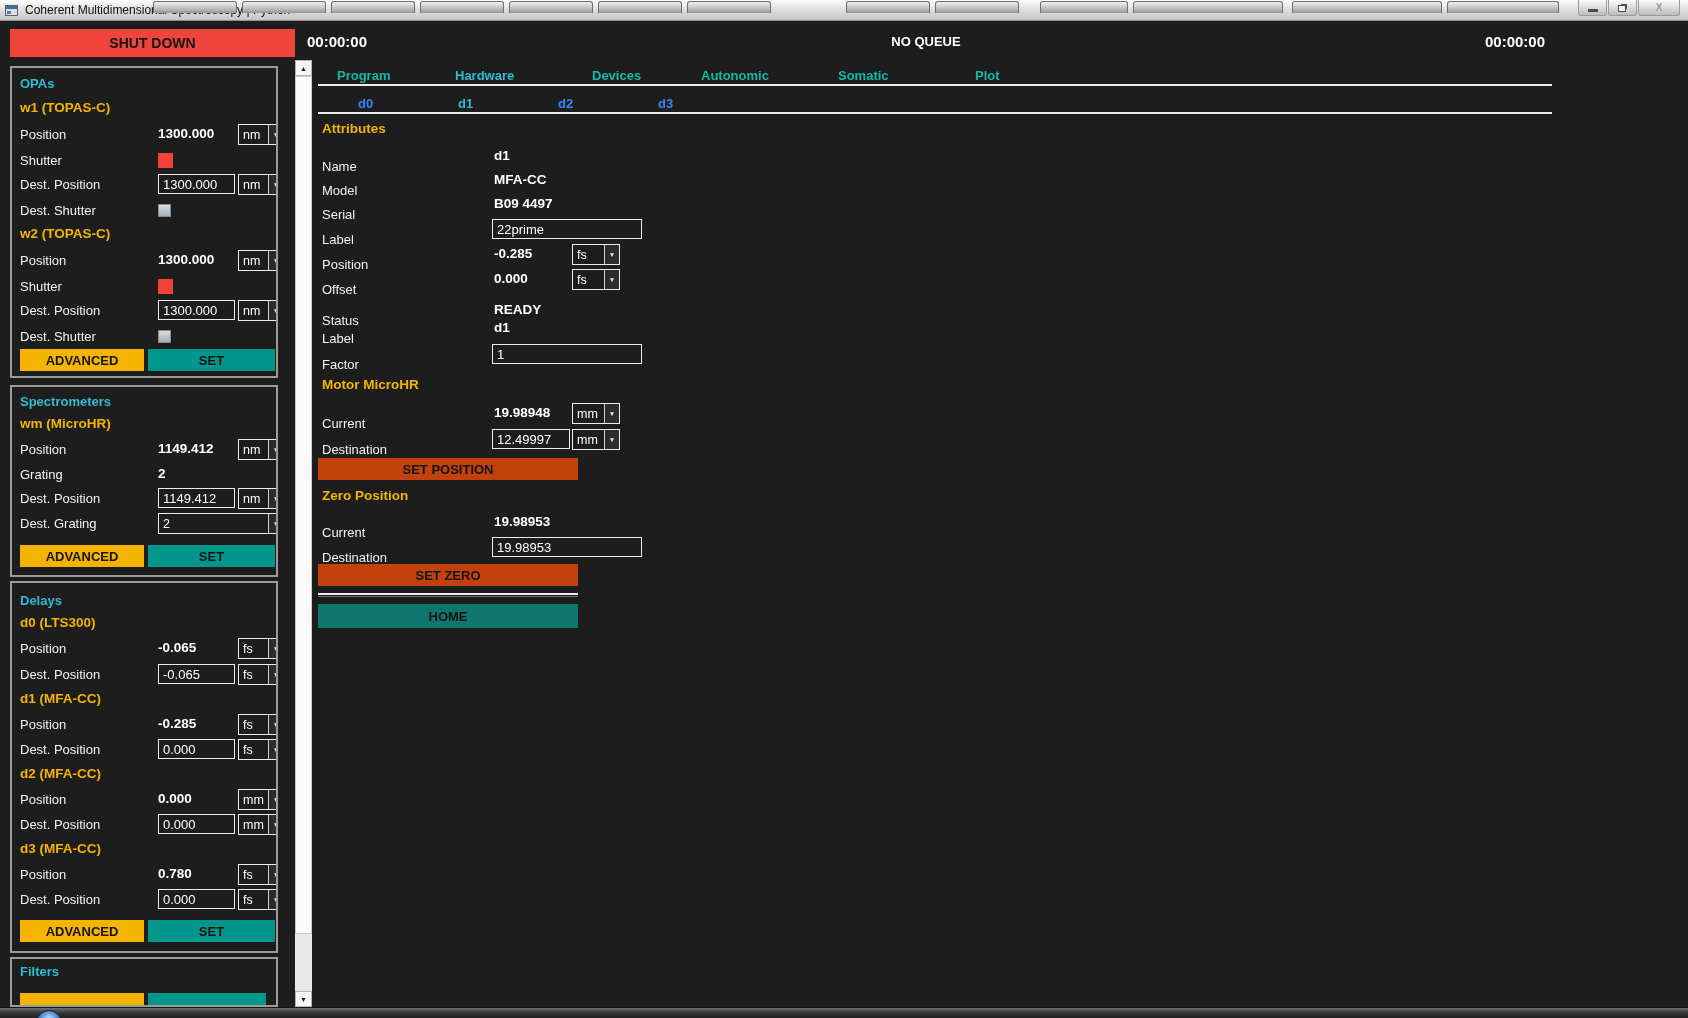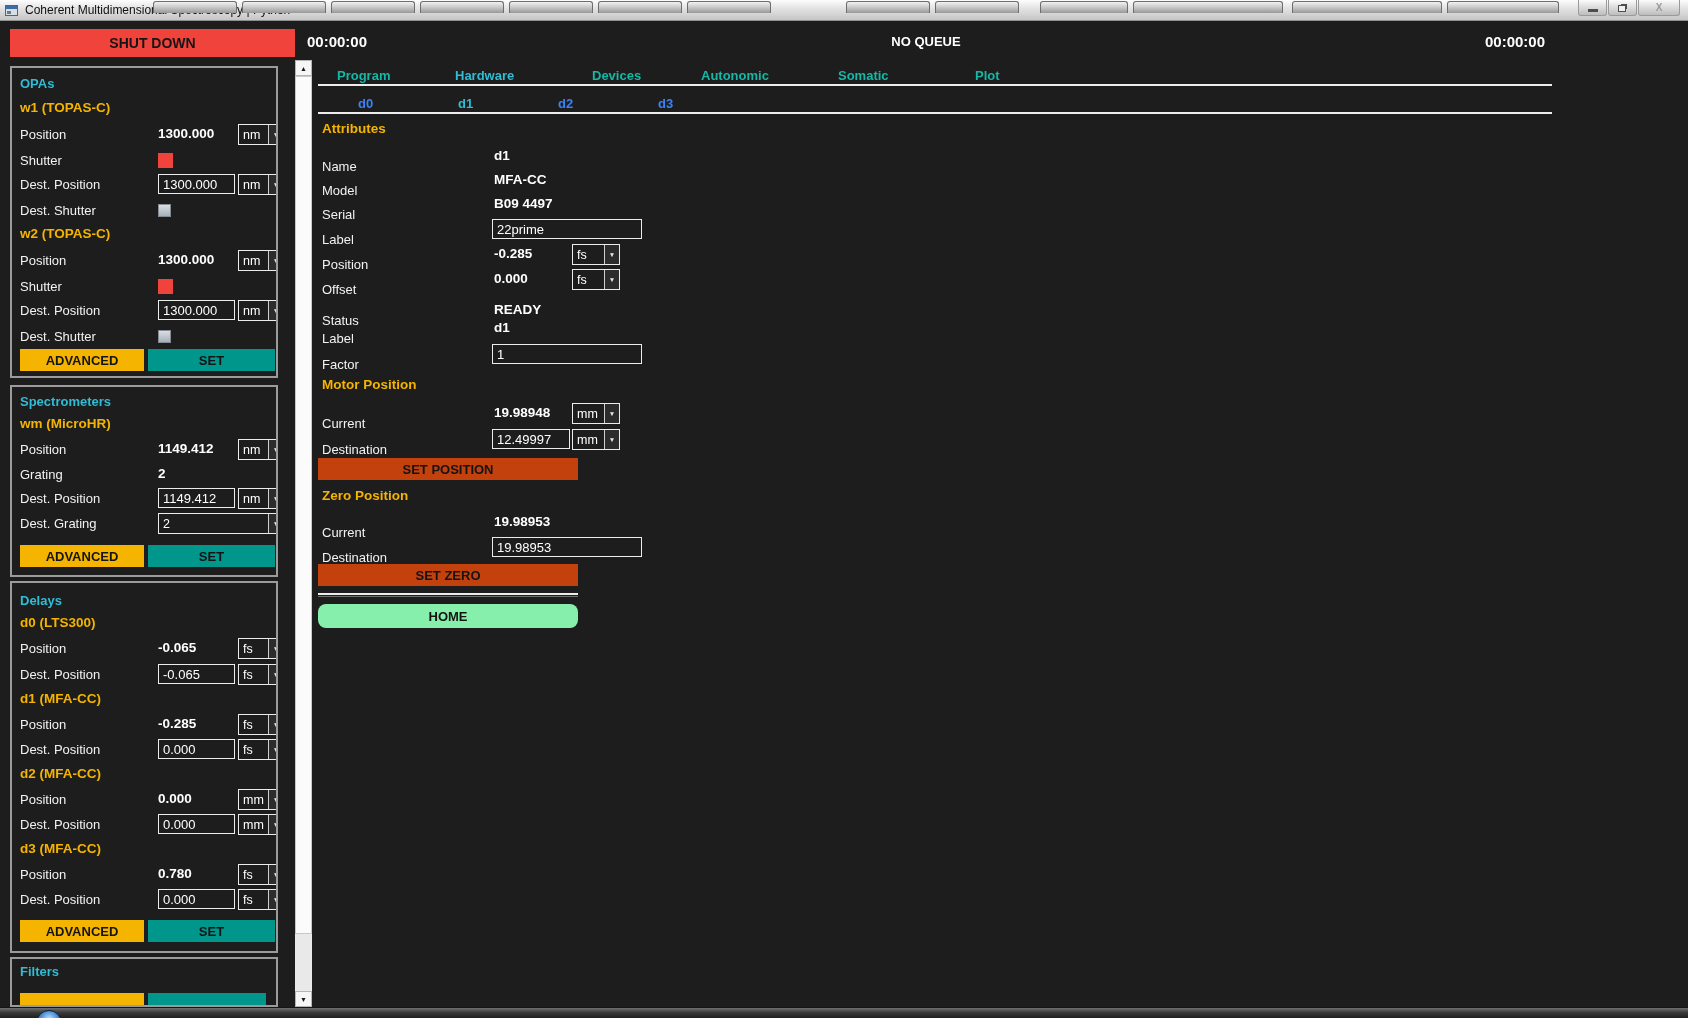--- a/index.html
+++ b/index.html
@@ -91,21 +91,21 @@
   .mr .lbl { position:absolute; left:4px; top:3px; font-size:13px; color:#f2f2f2;margin-top:10px; }
   .mr .val { position:absolute; left:176px; top:2px; font-weight:bold; font-size:13.5px; color:#fff; }
   .mr .inp { left:174px; width:78px; }
   .mr .inp.wide { width:150px; }
   .mr .dd { left:254px; width:48px; }
   .m-btn {
     position:absolute; left:318px; width:260px; height:22px; border:none;
     color:#141414; font-family:"Liberation Sans", sans-serif; font-weight:bold; font-size:13px;
   }
   .m-btn.teal { background:#c2410c; }
-  .m-btn.yellow { background:#86efac;border-radius:8px; }
+  .m-btn.yellow { background:#0f766e; }
   .m-divider { position:absolute; left:318px; top:593px; width:260px; height:4px; border-top:2px solid #ececec; border-bottom:1px solid #6f6f6f; }
   
   .taskbar { position:absolute; left:0; top:1007px; width:1688px; height:11px; background:linear-gradient(#707070, #3a3a3a 45%, #1f1f1f); border-top:1px solid #151515; }
   .start-orb { position:absolute; left:36px; top:2px; width:26px; height:26px; border-radius:50%;
     background:radial-gradient(circle at 50% 35%, #cfe6ff 0%, #5d9de0 35%, #1e4f8f 70%, #0d2c55 100%); border:1px solid #0a1f3c; }
   .tb { position:absolute; top:1px; height:12px; border-radius:3px 3px 0 0; border:1px solid #6d6d6d; border-bottom:none;
     background:linear-gradient(#f2f2f2, #c2c2c2 55%, #989898); }
   .tb .dot { position:absolute; left:50%; top:2px; width:8px; height:5px; margin-left:-4px; border-radius:2px; opacity:0.9; }
   .tb:nth-of-type(1) .dot { background:#d24a3a; }
   .tb:nth-of-type(3) .dot { background:#8a4a9d; }
@@ -371,21 +371,21 @@
 </div>
 <div class="mr" style="top:318px">
   <span class="lbl">Label</span>
   <span class="val">d1</span>
 </div>
 <div class="mr" style="top:344px">
   <span class="lbl">Factor</span>
   <input class="inp wide" value="1" style="">
 </div>
 
-<div class="m-title" style="top:377px">Motor Position</div>
+<div class="m-title" style="top:377px">Motor MicroHR</div>
 <div class="mr" style="top:403px">
   <span class="lbl">Current</span>
   <span class="val">19.98948</span>
   <span class="dd">
     <span class="dd-val">mm</span>
     <span class="dd-btn">▼</span>
   </span>
 </div>
 <div class="mr" style="top:429px">
   <span class="lbl">Destination</span>

